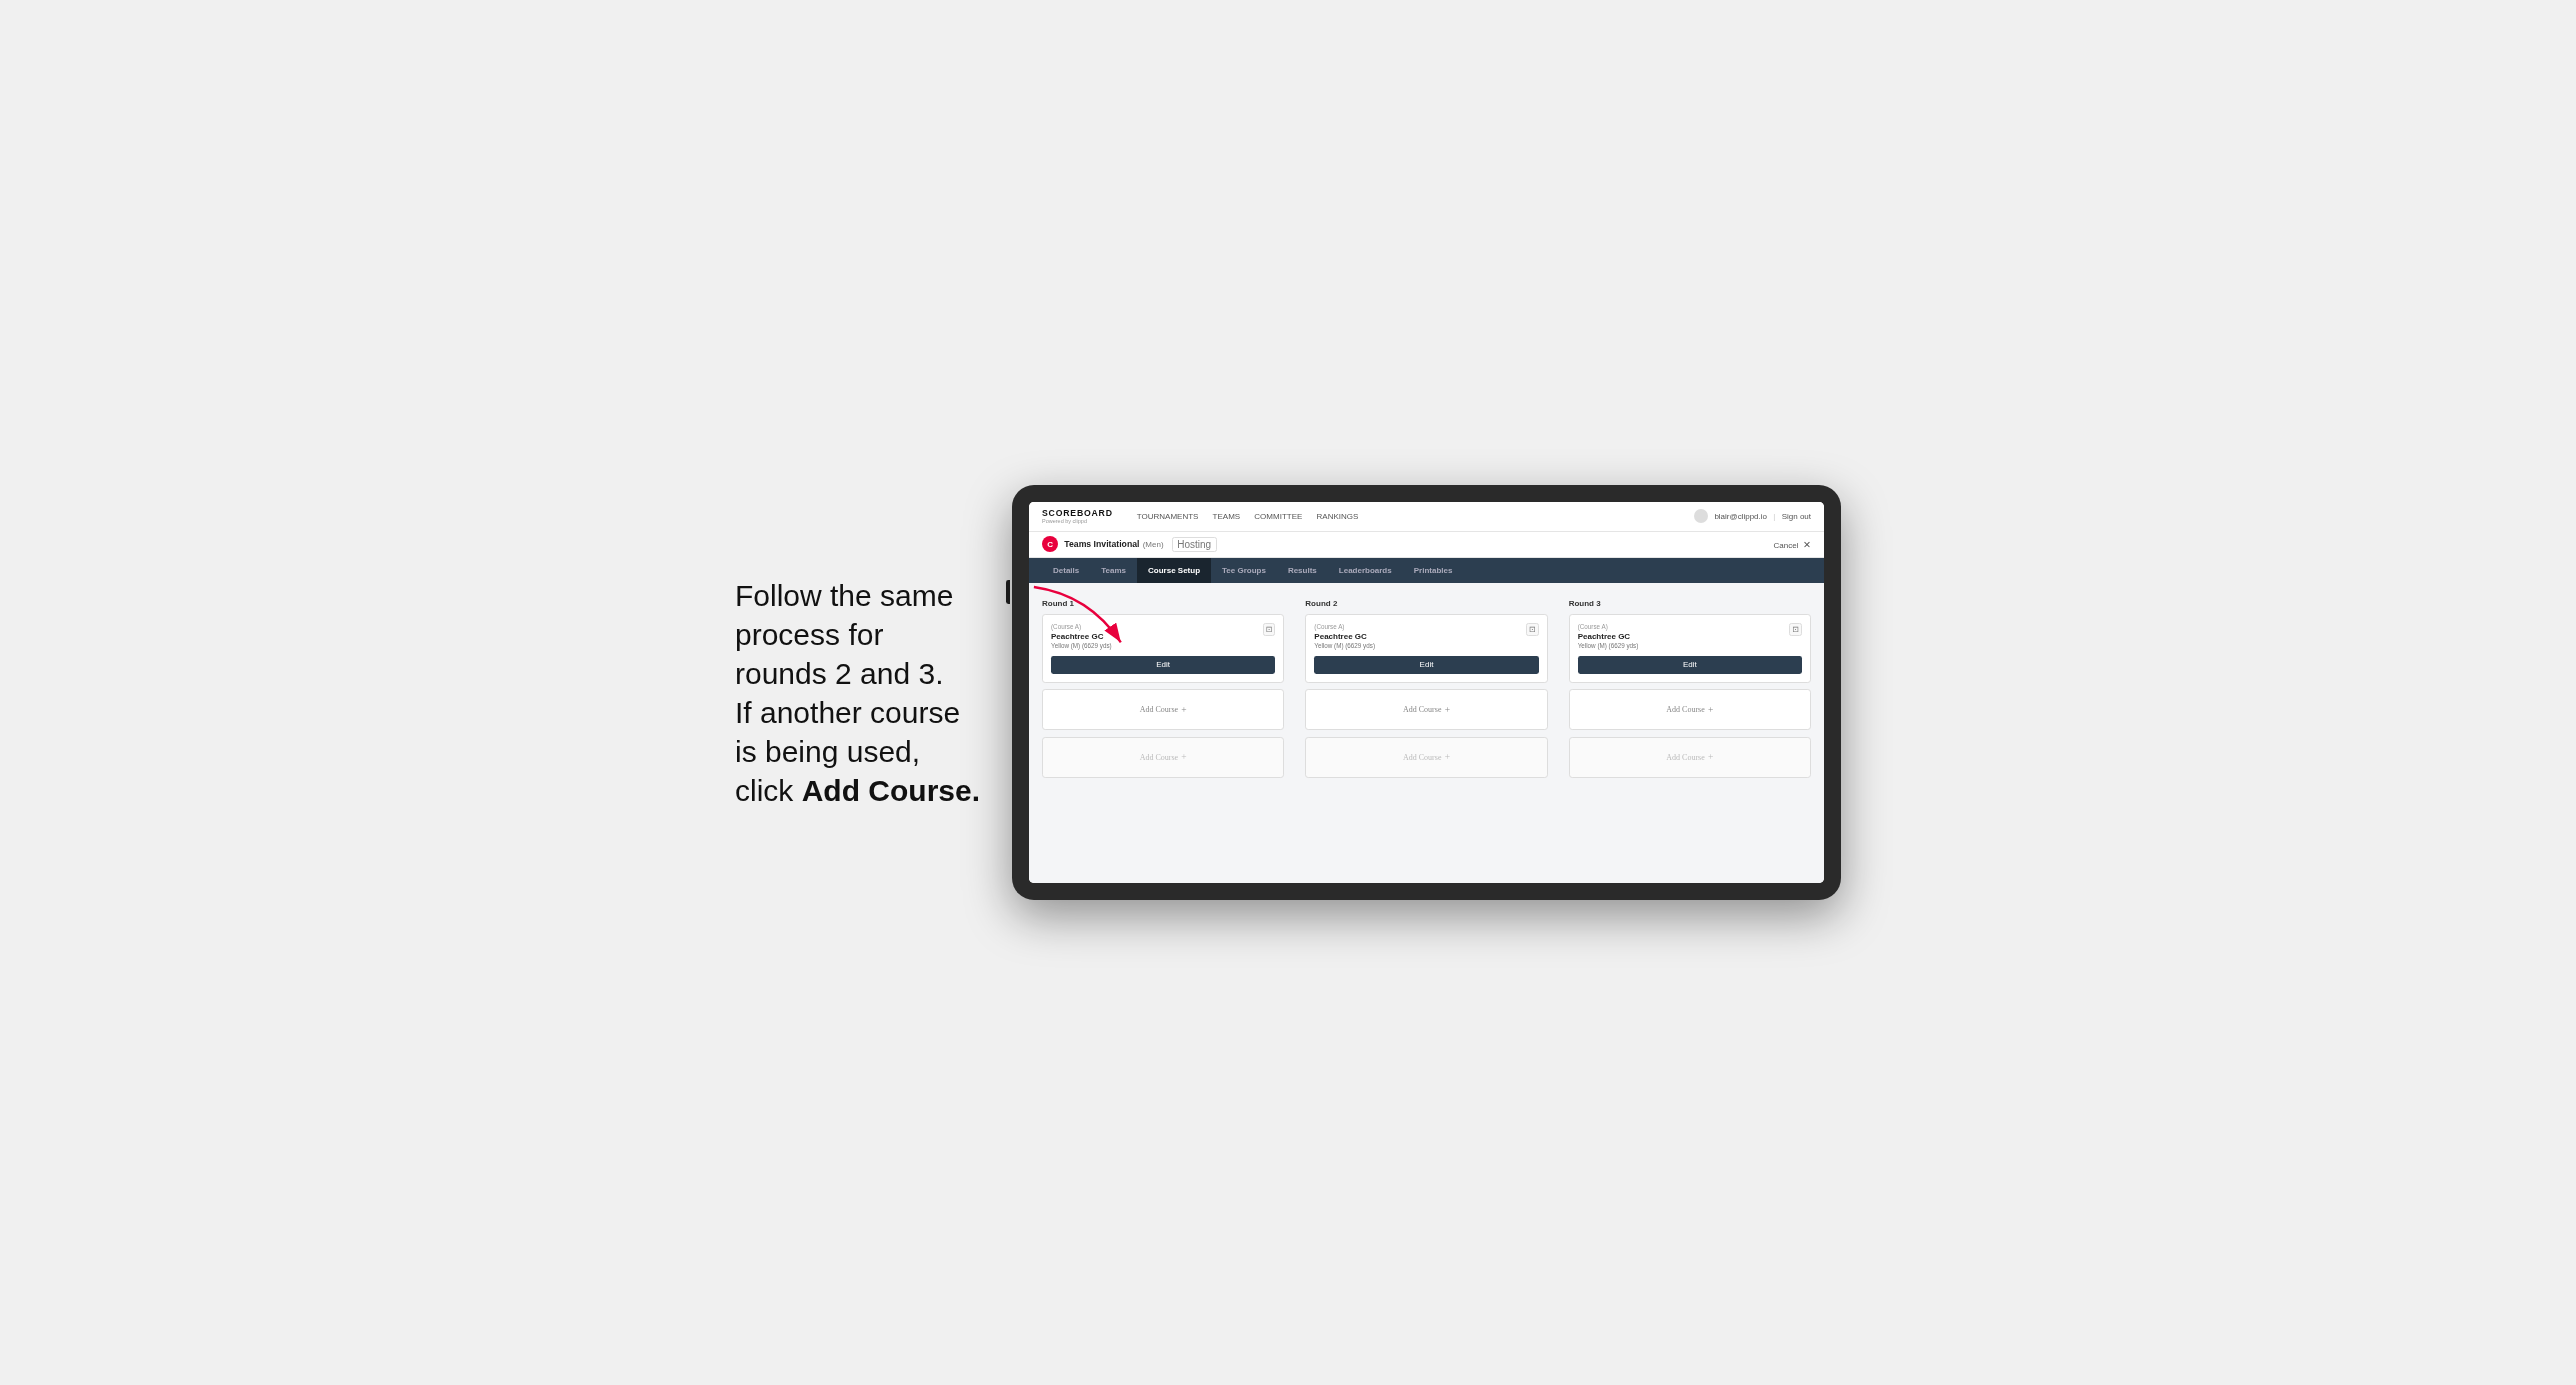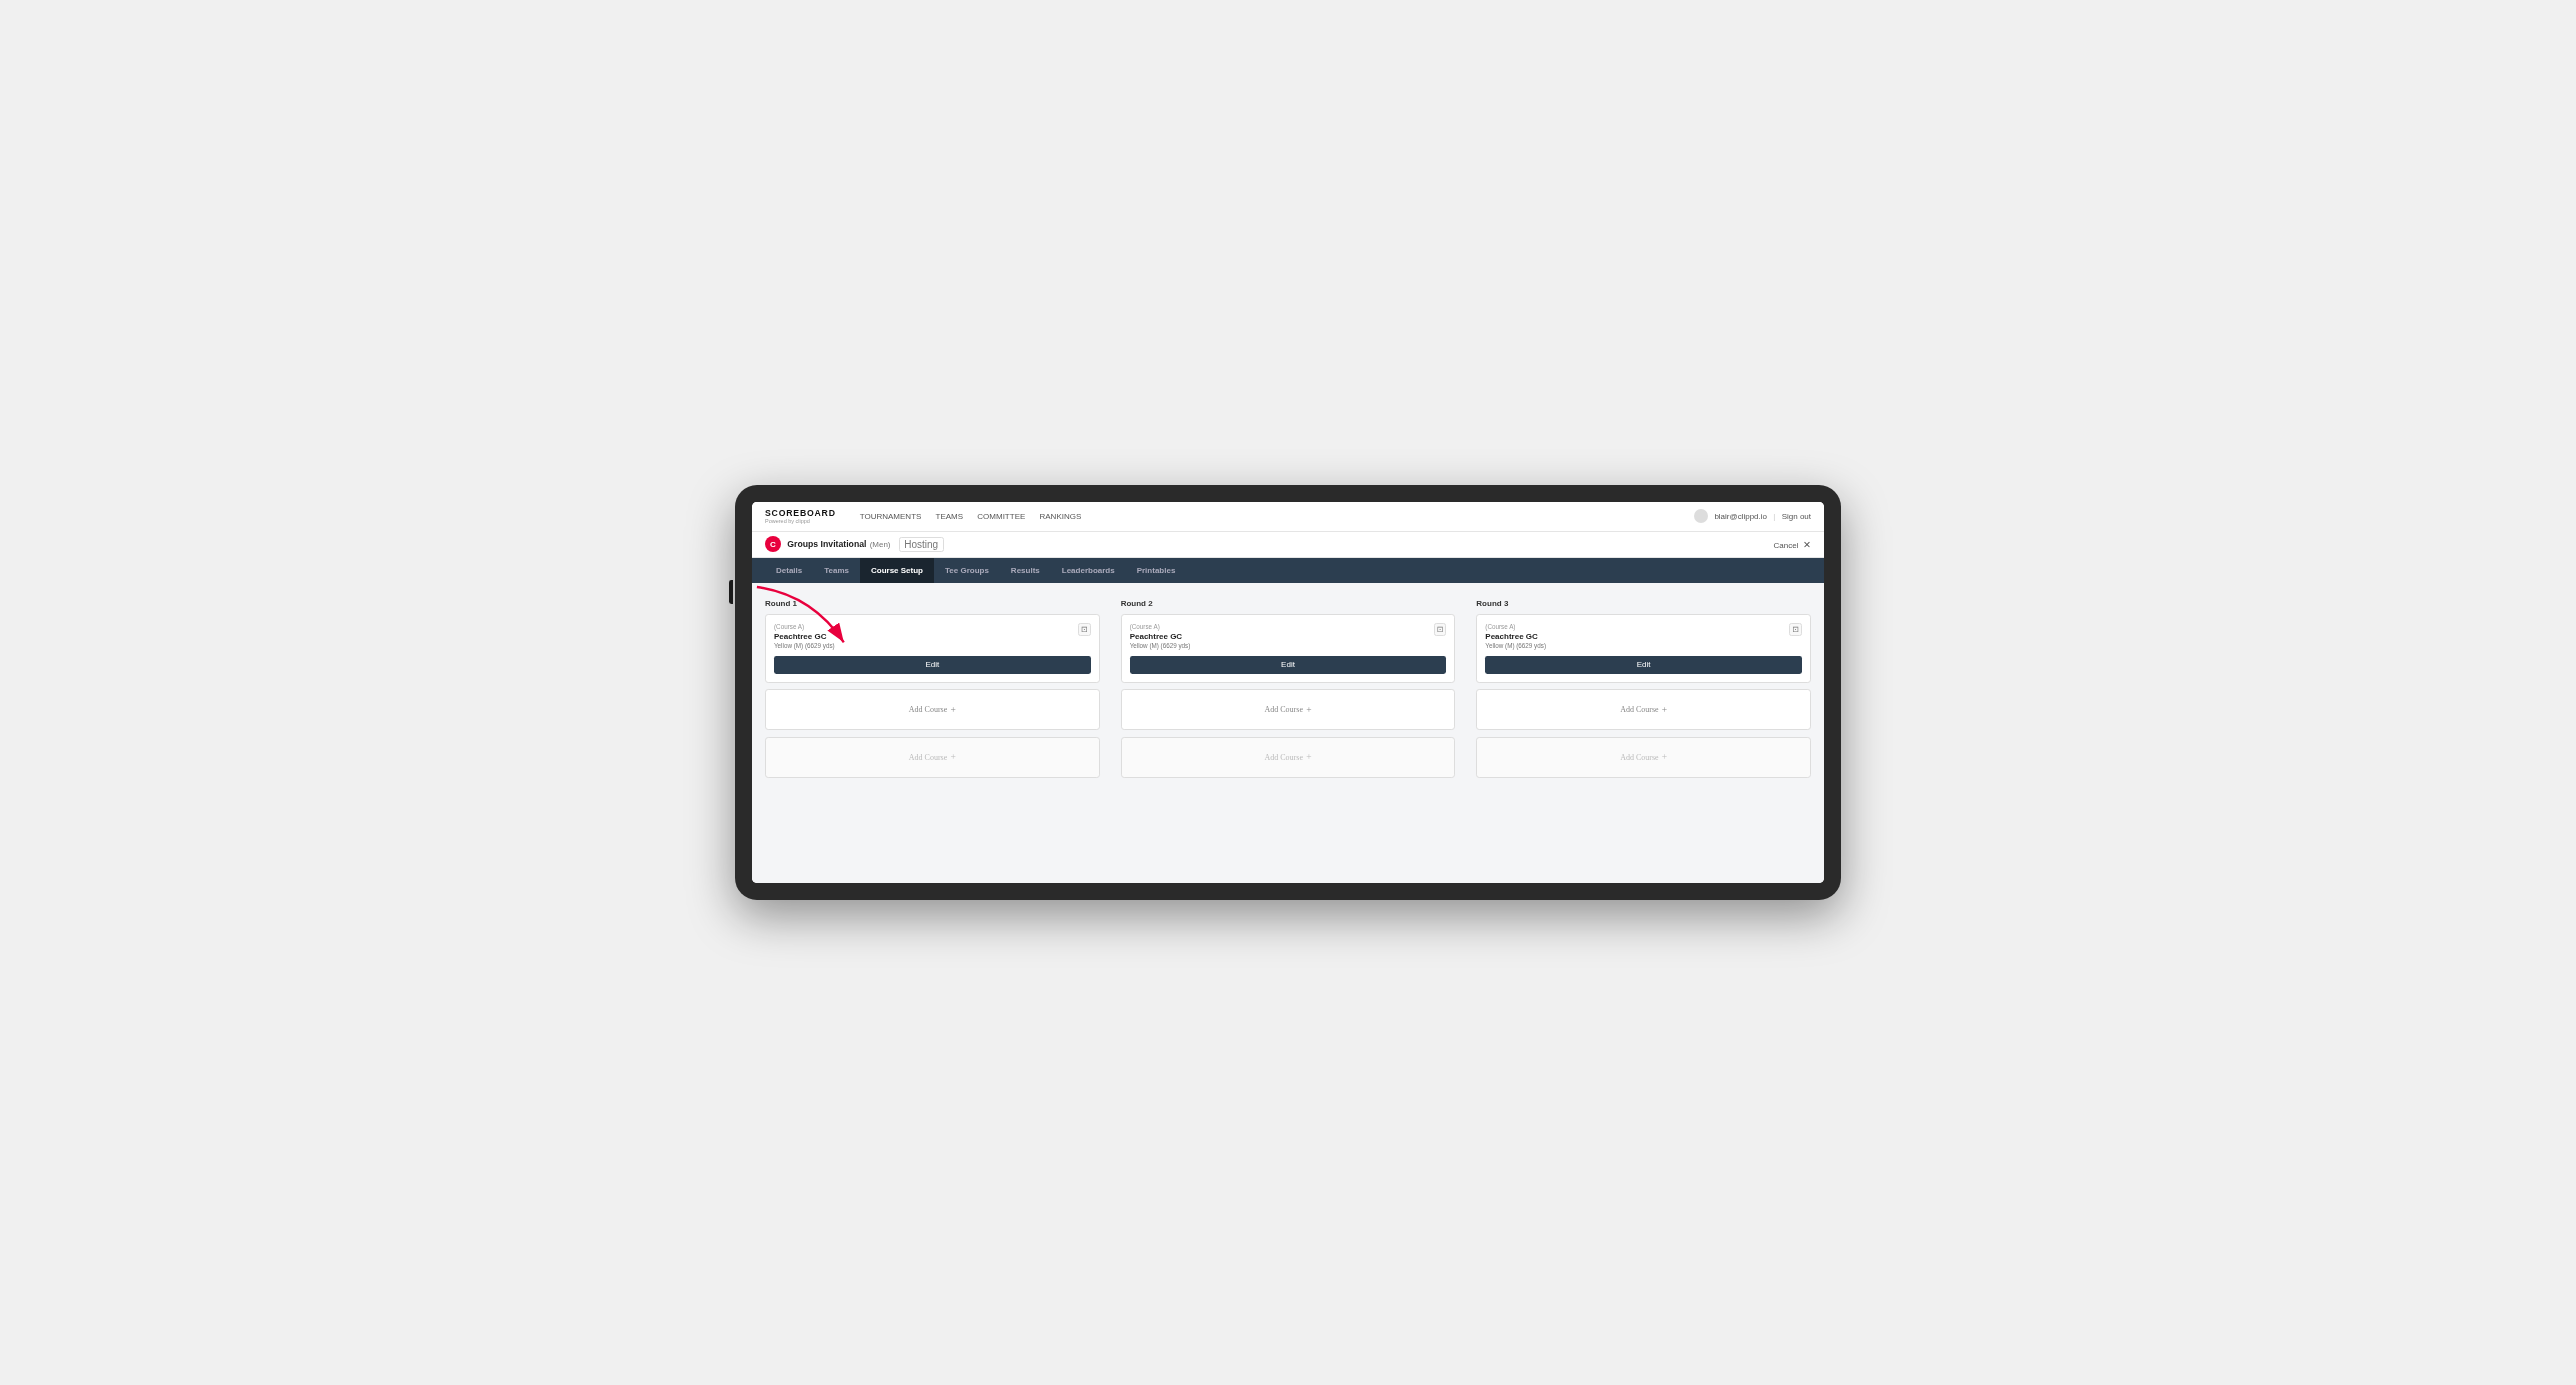--- a/index.html
+++ b/index.html
@@ -287,20 +287,28 @@
     .plus-icon {
       font-size: 9.5px;
       font-weight: 300;
     }
   </style>
 </head>
 <body>
 
 <div class="outer-wrapper">
 
+  <div class="annotation-text">
+    <span>Follow the same</span><br>
+    <span>process for</span><br>
+    <span>rounds 2 and 3.</span><br>
+    <span>If another course</span><br>
+    <span>is being used,</span><br>
+    <span>click </span><strong>Add Course.</strong>
+  </div>
 
   <div class="tablet">
 
     <div style="position:absolute;left:-6.3px;top:95px;width:4.7px;height:24px;background:#1a1a1a;border-radius:2.4px 0 0 2.4px;"></div>
 
     <div class="tablet-screen">
 
       <div class="top-nav">
         <div class="logo-area">
           <span class="logo-scoreboard">SCOREBOARD</span>
@@ -315,21 +323,21 @@
         <div class="top-nav-right">
           <span class="user-avatar"></span>
           <span>blair@clippd.io</span>
           <span class="separator">|</span>
           <span class="sign-out">Sign out</span>
         </div>
       </div>
 
       <div class="sub-header">
         <div class="clippd-logo">C</div>
-        <span class="tournament-name">Groups Invitational</span>
+        <span class="tournament-name">Teams Invitational</span>
         <span class="tournament-gender">(Men)</span>
         <span class="hosting-badge">Hosting</span>
         <div class="sub-header-right">
           <span class="cancel-btn">Cancel</span>
           <span class="close-x">✕</span>
         </div>
       </div>
 
       <div class="tab-bar">
         <div class="tab-item">Details</div>

